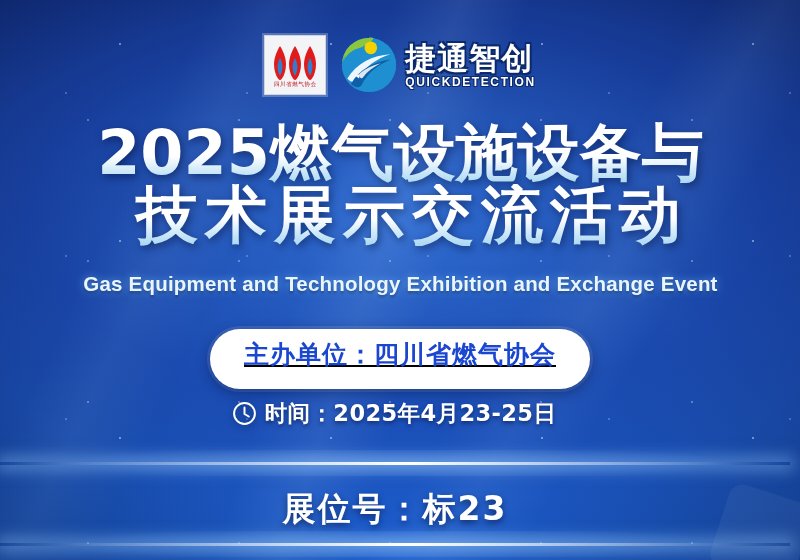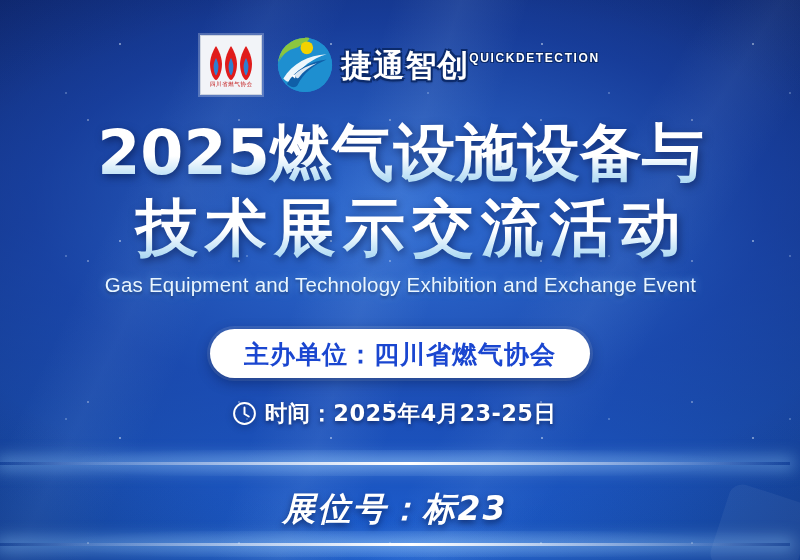--- a/index.html
+++ b/index.html
@@ -61,21 +61,21 @@
     display:flex;flex-direction:column;align-items:center;justify-content:center;
     position:relative;
   }
   .flames{display:flex;gap:1px;align-items:flex-end;margin-top:2px;}
   .assoc-cn{
     font-size:4.6px;color:#c31a1a;letter-spacing:.3px;margin-top:2px;
     font-family:"DejaVu Sans",sans-serif;white-space:nowrap;transform:scale(1.25);
   }
   .brand{display:flex;align-items:center;gap:7px;}
   .brand-mark{width:58px;height:56px;}
-  .brand-text{display:flex;flex-direction:row;line-height:1;}
+  .brand-text{display:flex;flex-direction:column;line-height:1;}
   .brand-cn{
     font-size:31px;font-weight:700;color:#ffffff;letter-spacing:1px;
     font-family:"DejaVu Sans","Liberation Sans",sans-serif;
     text-shadow:
       -1.6px -1.6px 0 #0b2a6b, 1.6px -1.6px 0 #0b2a6b,
       -1.6px 1.6px 0 #0b2a6b, 1.6px 1.6px 0 #0b2a6b,
       0 2px 3px rgba(0,0,0,.45);
   }
   .brand-en{
     font-size:12px;font-weight:700;color:#ffffff;letter-spacing:1.6px;
@@ -87,33 +87,34 @@
   .headline{position:absolute;top:122px;left:1px;right:0;text-align:center;}
   .hl-line{
     font-family:"DejaVu Sans","Liberation Sans",sans-serif;
     font-weight:700;font-size:62px;line-height:1.0;
     background:linear-gradient(180deg,#ffffff 0%,#ffffff 55%,#c9e6f8 82%,#a9d7f2 100%);
     -webkit-background-clip:text;background-clip:text;color:transparent;
     filter:drop-shadow(2px 3px 4px rgba(3,16,60,.55));
     white-space:nowrap;
   }
   .hl-line.l1{letter-spacing:0px;}
-  .hl-line.l2{letter-spacing:7px;margin-top:13px;padding-left:23px;}
+  .hl-line.l2{letter-spacing:7px;padding-left:23px;}
   .hl-en{
-    margin-top:14px;font-size:20.5px;font-weight:400;letter-spacing:.2px;
+    margin-top:26px;font-size:20.5px;font-weight:700;letter-spacing:.2px;
     color:#e9f6ff;white-space:nowrap;
     text-shadow:0 0 9px rgba(120,190,255,.75),0 2px 3px rgba(4,18,62,.6);
   }
 
   
   .pill-wrap{position:absolute;top:329px;left:0;right:0;display:flex;justify-content:center;}
   .pill{
     background:#ffffff;border-radius:999px;
-    padding:9px 34px 7px;
+    padding:9px 34px 18px;
     box-shadow:0 4px 14px rgba(3,16,60,.45), 0 0 0 3px rgba(255,255,255,.12);
+    text-decoration:underline;
   }
   .pill-text{
     font-family:"DejaVu Sans","Liberation Sans",sans-serif;
     font-size:25px;font-weight:700;color:#1a46d0;letter-spacing:1px;white-space:nowrap;
   }
 
   
   .meta-row{
     position:absolute;top:398px;left:0;right:12px;
     display:flex;align-items:center;justify-content:center;
@@ -121,21 +122,21 @@
   }
   .meta-item{display:flex;align-items:center;gap:8px;}
   .meta-text{
     font-family:"DejaVu Sans","Liberation Sans",sans-serif;
     font-size:22.5px;font-weight:700;color:#ffffff;letter-spacing:.4px;
     text-shadow:0 2px 4px rgba(3,16,60,.6);
   }
   .meta-icon{flex:0 0 auto;display:block;filter:drop-shadow(0 2px 3px rgba(3,16,60,.5));}
 
   
-  .band{position:absolute;left:0;right:10px;top:440px;height:120px;font-style:italic;}
+  .band{position:absolute;left:0;right:10px;top:440px;height:120px;}
   .beam{
     position:absolute;left:0;right:0;height:3px;
     background:linear-gradient(90deg,
       rgba(255,255,255,0) 0%, rgba(190,222,255,.35) 12%,
       rgba(255,255,255,.95) 48%, rgba(255,255,255,1) 52%,
       rgba(190,222,255,.35) 88%, rgba(255,255,255,0) 100%);
     box-shadow:0 0 16px 4px rgba(150,205,255,.55);
   }
   .beam.top{top:22px;}
   .beam.bottom{top:103px;}

